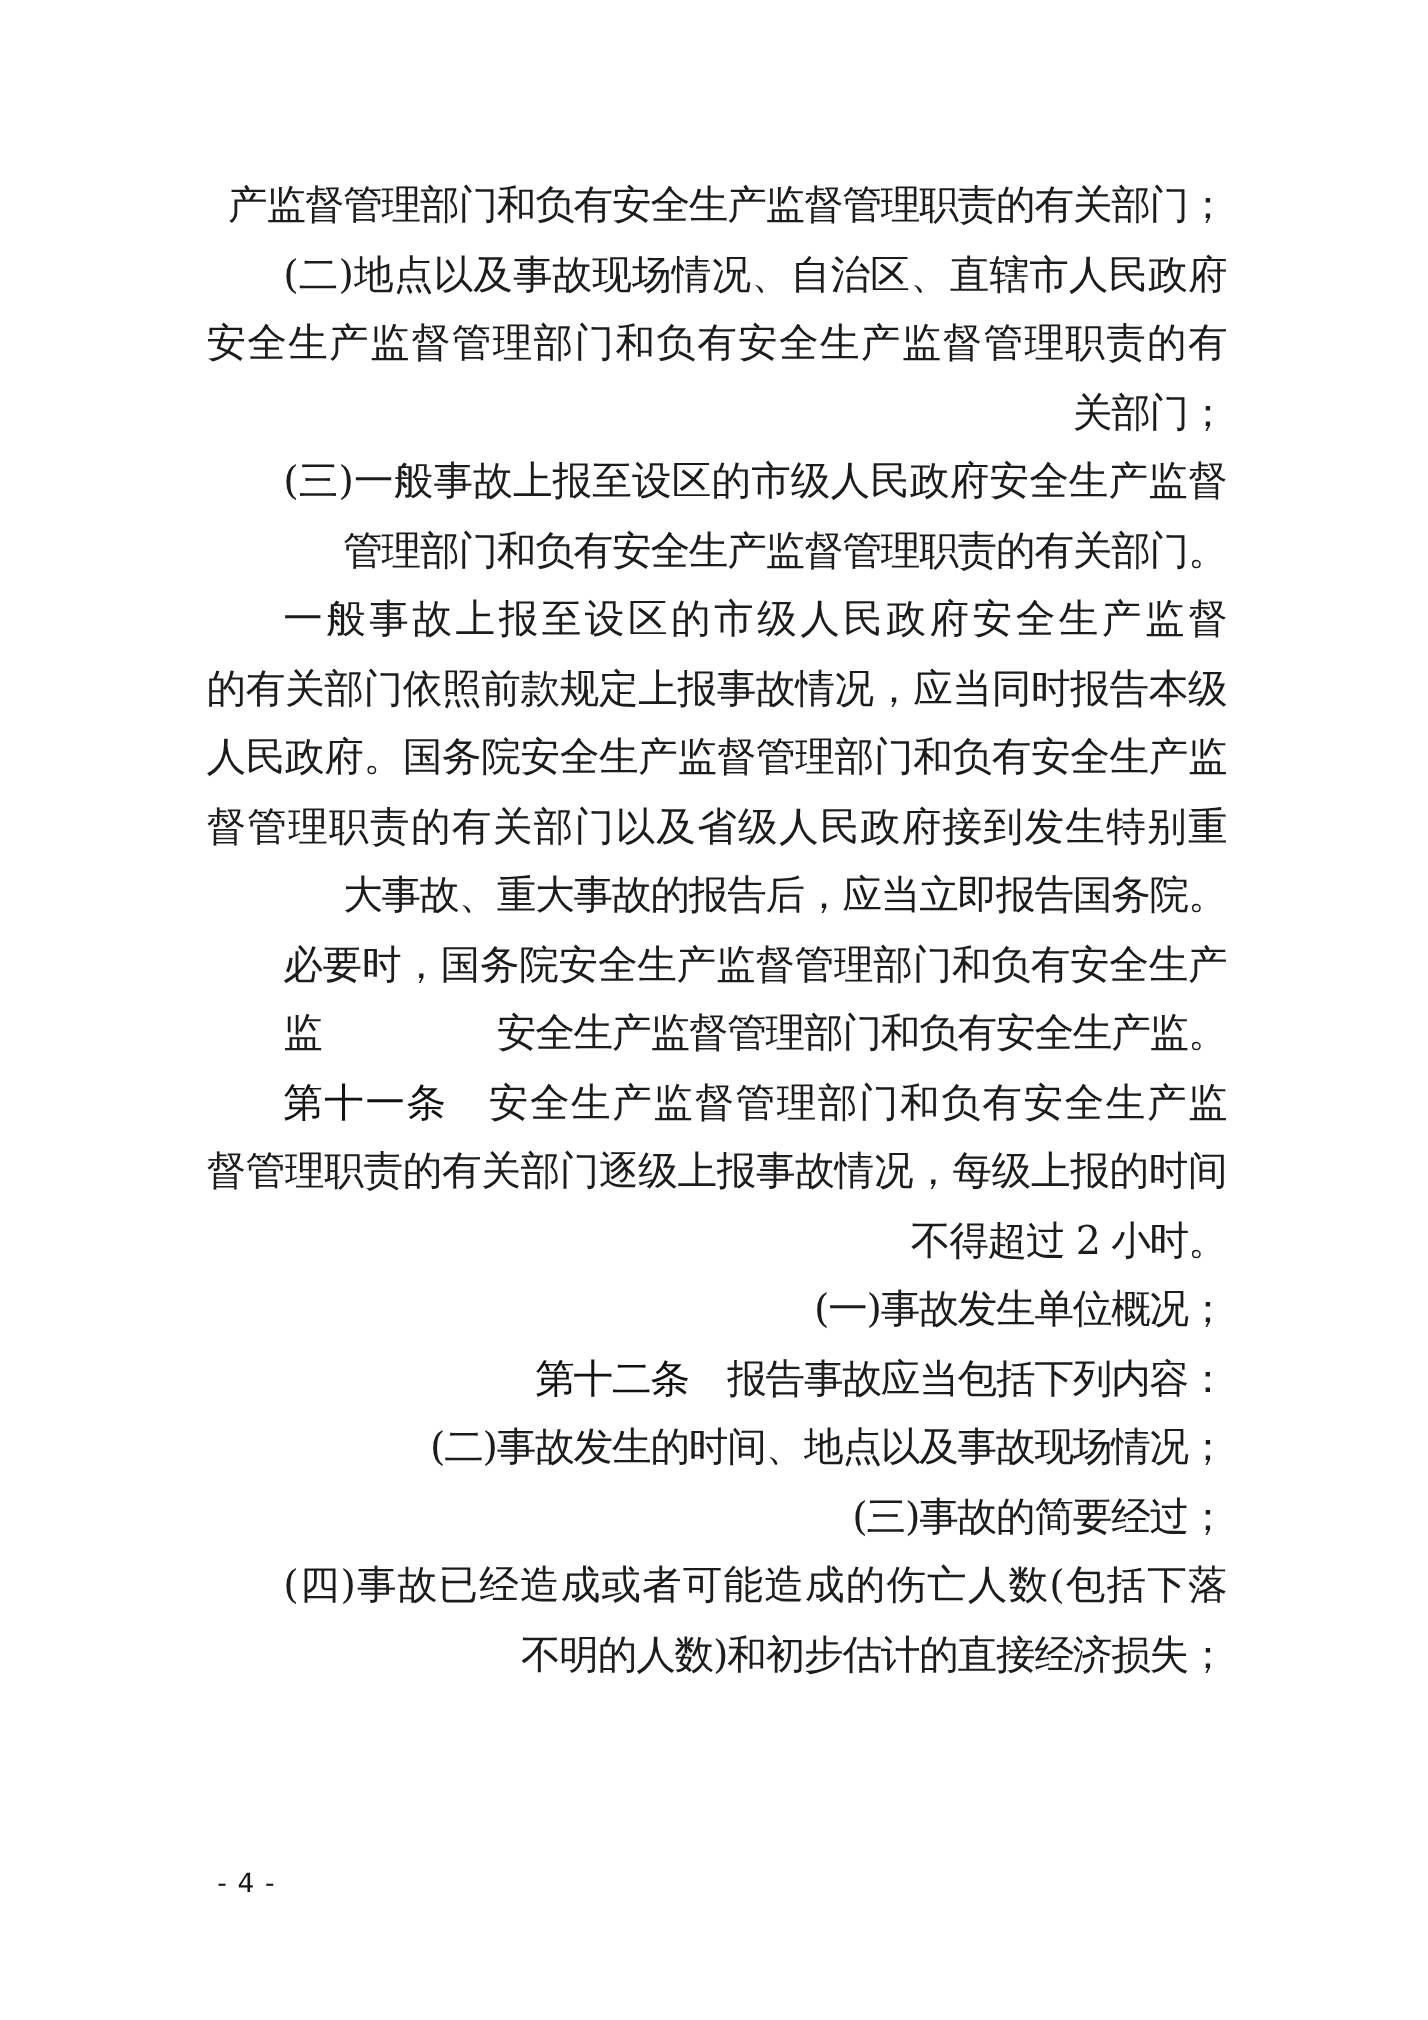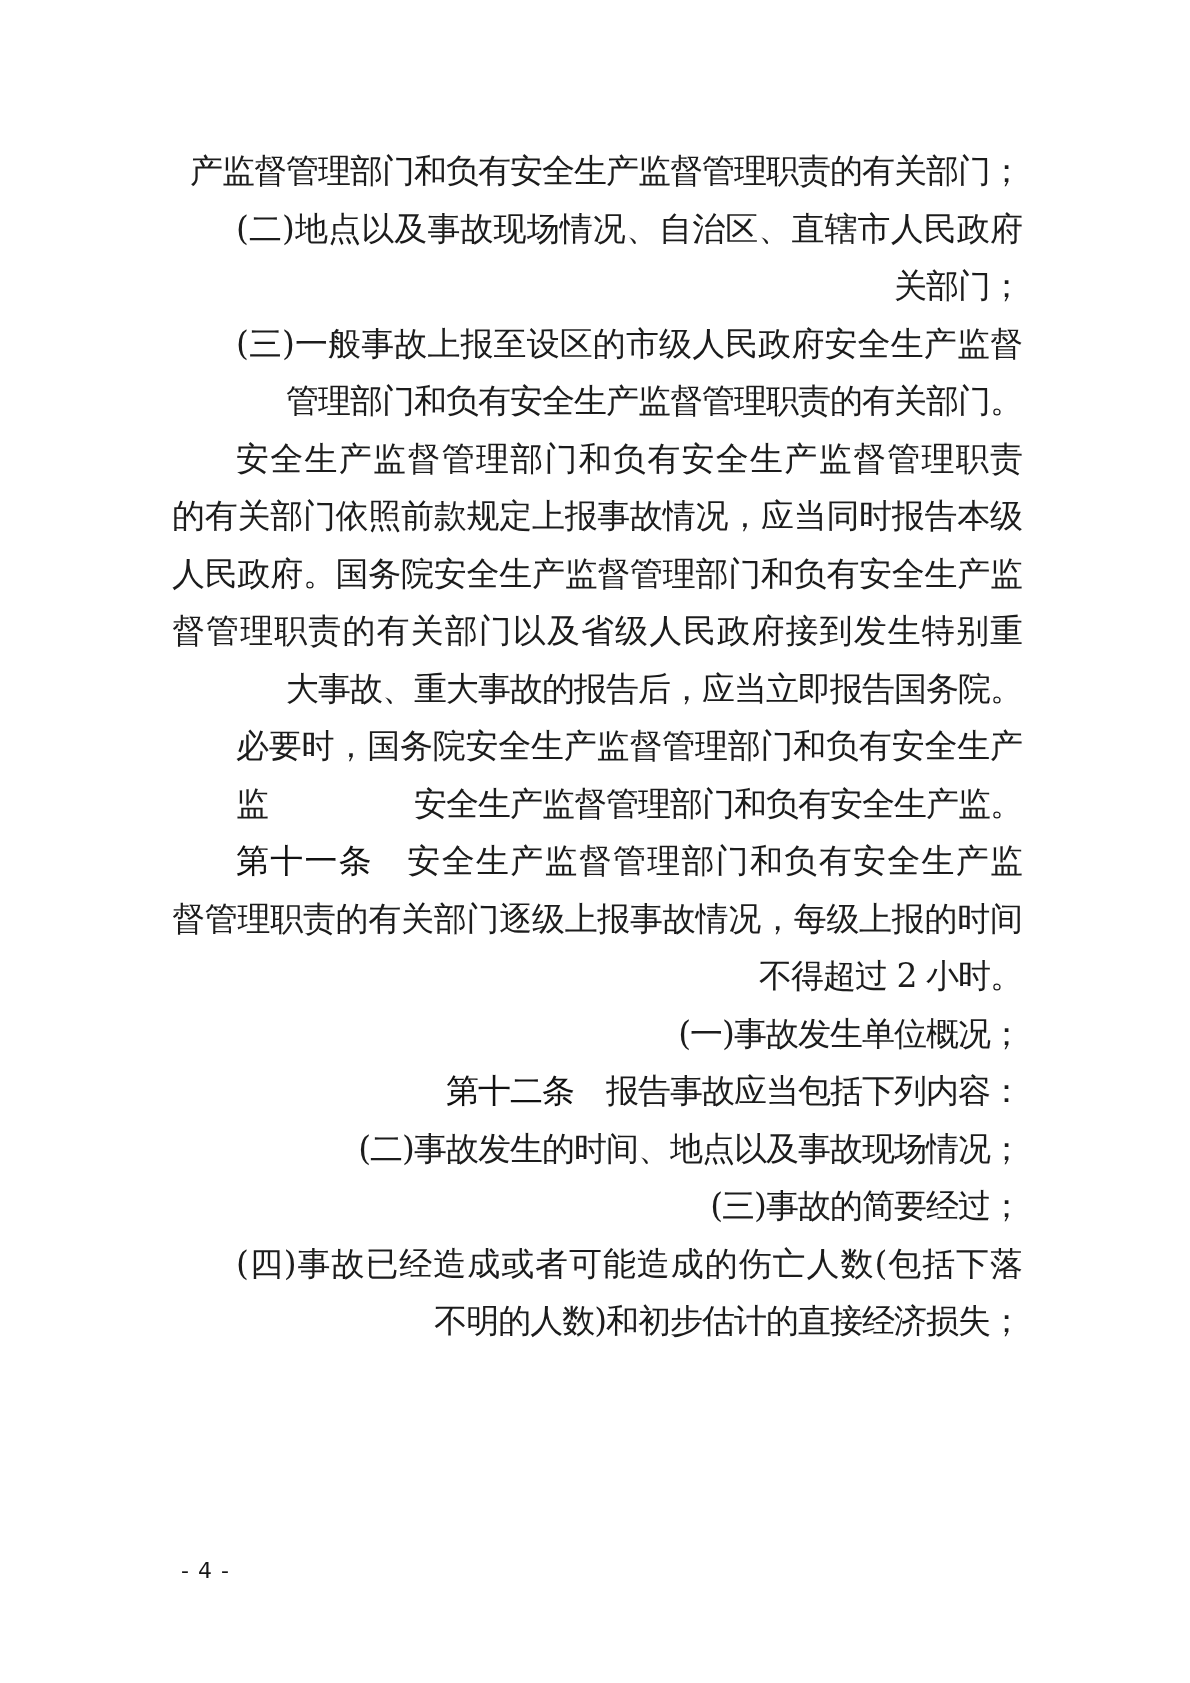--- a/index.html
+++ b/index.html
@@ -52,24 +52,25 @@
     color: #161616;
   }
 </style>
 </head>
 <body>
 
 <div class="page">
   <div class="doc-body" id="doc-body">
       <div class="line"><span class="body-text">产监督管理部门和负有安全生产监督管理职责的有关部门；</span></div>
       <div class="line indent stretch"><span class="body-text">(二)地点以及事故现场情况、自治区、直辖市人民政府</span></div>
+      <div class="line stretch"><span class="body-text">安全生产监督管理部门和负有安全生产监督管理职责的有</span></div>
       <div class="line"><span class="body-text">关部门；</span></div>
       <div class="line indent stretch"><span class="body-text">(三)一般事故上报至设区的市级人民政府安全生产监督</span></div>
       <div class="line"><span class="body-text">管理部门和负有安全生产监督管理职责的有关部门。</span></div>
-      <div class="line indent stretch"><span class="body-text">安全生产监督管理部门和负有安全生产监督管理职责</span></div>
+      <div class="line indent stretch"><span class="body-text">一般事故上报至设区的市级人民政府安全生产监督</span></div>
       <div class="line stretch"><span class="body-text">的有关部门依照前款规定上报事故情况，应当同时报告本级</span></div>
       <div class="line stretch"><span class="body-text">人民政府。国务院安全生产监督管理部门和负有安全生产监</span></div>
       <div class="line stretch"><span class="body-text">督管理职责的有关部门以及省级人民政府接到发生特别重</span></div>
       <div class="line"><span class="body-text">大事故、重大事故的报告后，应当立即报告国务院。</span></div>
       <div class="line indent stretch"><span class="body-text">必要时，国务院安全生产监督管理部门和负有安全生产监</span></div>
       <div class="line"><span class="body-text">安全生产监督管理部门和负有安全生产监。</span></div>
       <div class="line indent stretch"><span class="term">第十一条</span><span class="body-text">　安全生产监督管理部门和负有安全生产监</span></div>
       <div class="line stretch"><span class="body-text">督管理职责的有关部门逐级上报事故情况，每级上报的时间</span></div>
       <div class="line"><span class="body-text">不得超过 2 小时。</span></div>
       <div class="line indent"><span class="body-text">(一)事故发生单位概况；</span></div>

